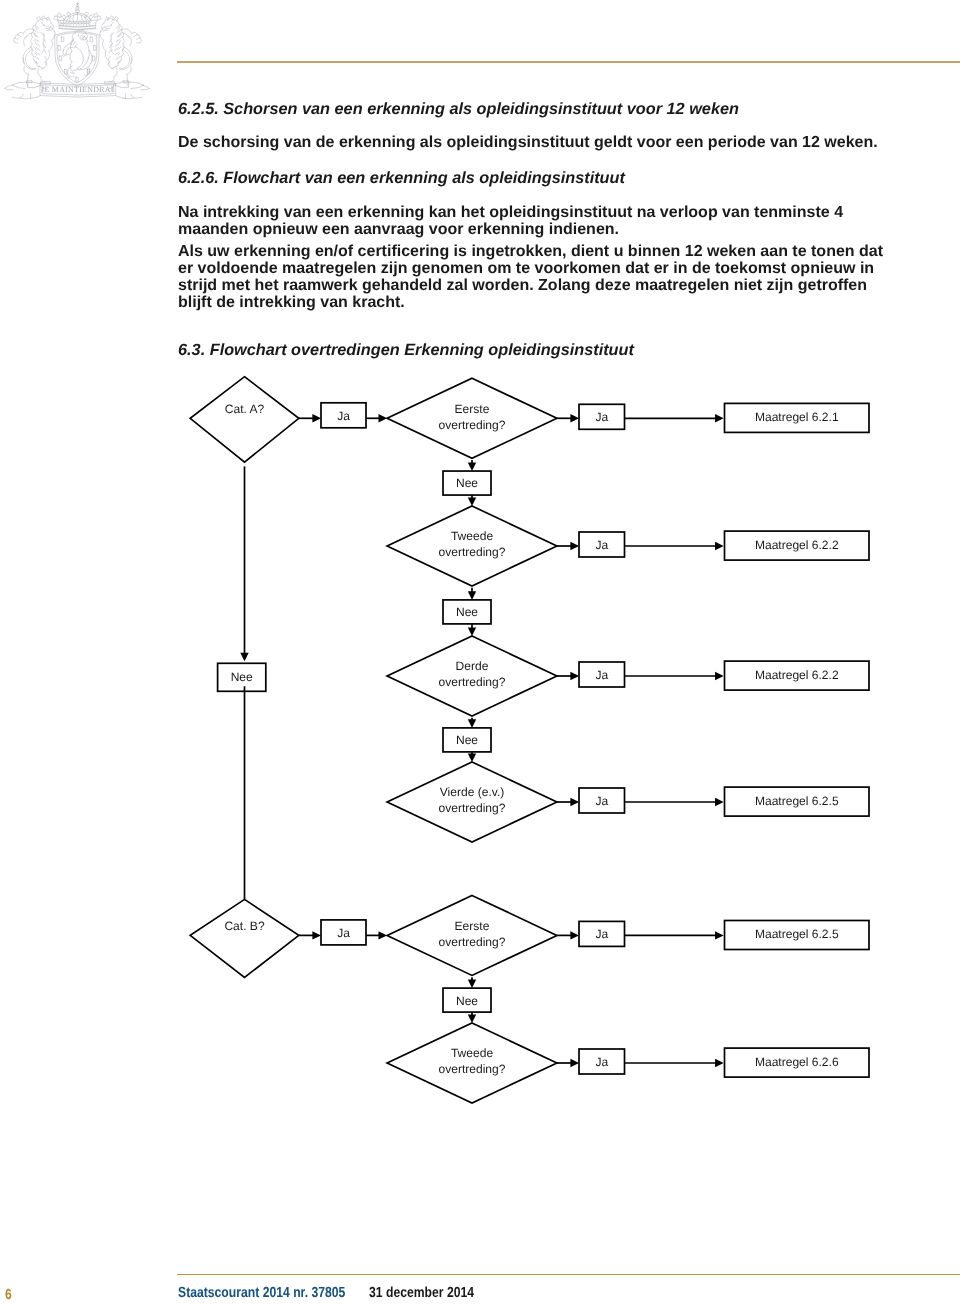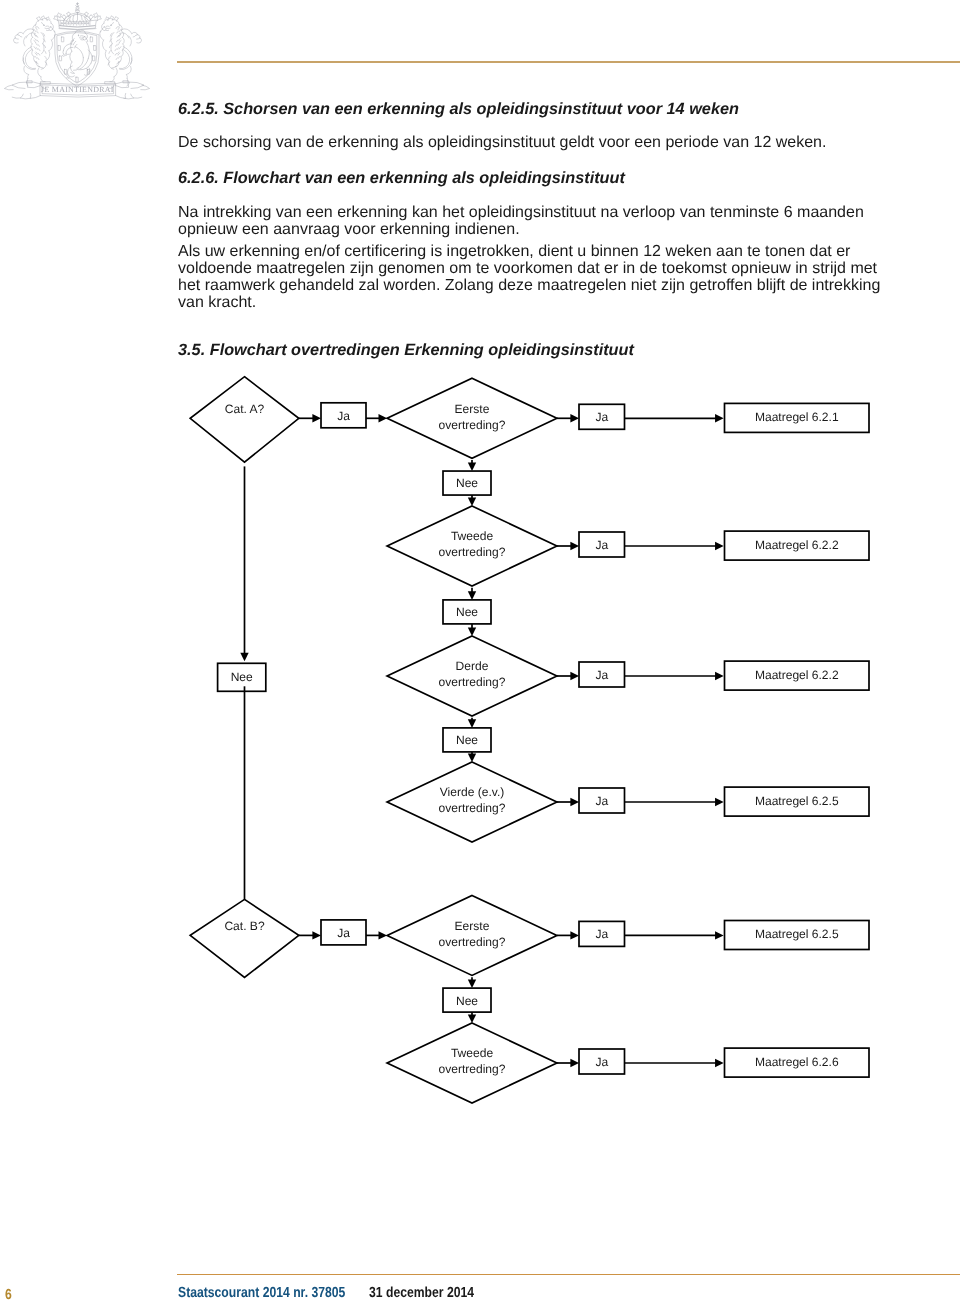--- a/index.html
+++ b/index.html
@@ -13,21 +13,21 @@
   #logo text{font-family:"Liberation Serif",serif;font-size:7.9px;fill:#a8aab3;text-anchor:middle;letter-spacing:0.3px;}
 
   
   #toprule{position:absolute;left:177px;top:61.2px;width:783px;height:1.9px;background:#c8a368;}
 
   
   #textcol{position:absolute;left:178px;top:0px;width:712px;}
   #textcol > *{position:absolute;left:0;width:712px;}
   h3.sec{font-size:16.3px;font-style:italic;font-weight:bold;margin:0;padding:0;
          line-height:17.2px;color:#1a1a1a;}
-  p.body{font-size:16.0px;margin:0;padding:0;line-height:17.1px;color:#1a1a1a;}
+  p.body{font-size:16.0px;margin:0;padding:0;line-height:17.1px;color:#1a1a1a;font-weight:bold;}
   .t1{top:100.5px;} .t2{top:134.3px;} .t3{top:170px;}
   .t4{top:203.9px;} .t5{top:243px;} .t6{top:342.3px;}
 
   
   #flow{position:absolute;left:0px;top:0px;width:960px;height:1305px;}
   #flow svg{display:block;width:960px;height:1305px;}
   #flow .bx{fill:#ffffff;stroke:#000000;stroke-width:1.7;}
   #flow .ln{stroke:#000000;stroke-width:1.7;}
   #flow .hd{fill:#000000;stroke:none;}
   #flow text{font-family:"Liberation Sans",sans-serif;font-size:12.05px;fill:#1a1a1a;text-anchor:middle;}
@@ -307,26 +307,26 @@
 <path d="M121.8 98.4 q5.0 1.2 10.0 -.4 q-2.5 -1.4 -3.1 -3.9"></path>
 <path d="M18.2 98.0 q-4.2 .7 -8.0 -.8"></path>
 <path d="M131.8 98.0 q4.2 .7 8.0 -.8"></path>
 </g>
 <text x="75.4" y="92.4">JE MAINTIENDRAI</text>
 </svg>
     </div>
   <div id="toprule"></div>
 
   <div id="textcol">
-    <h3 class="sec t1">6.2.5. Schorsen van een erkenning als opleidingsinstituut voor 14 weken</h3>
+    <h3 class="sec t1">6.2.5. Schorsen van een erkenning als opleidingsinstituut voor 12 weken</h3>
     <p class="body t2">De schorsing van de erkenning als opleidingsinstituut geldt voor een periode van 12 weken.</p>
     <h3 class="sec t3">6.2.6. Flowchart van een erkenning als opleidingsinstituut</h3>
-    <p class="body t4">Na intrekking van een erkenning kan het opleidingsinstituut na verloop van tenminste 6 maanden opnieuw een aanvraag voor erkenning indienen.</p>
+    <p class="body t4">Na intrekking van een erkenning kan het opleidingsinstituut na verloop van tenminste 4 maanden opnieuw een aanvraag voor erkenning indienen.</p>
     <p class="body t5">Als uw erkenning en/of certificering is ingetrokken, dient u binnen 12 weken aan te tonen dat er voldoende maatregelen zijn genomen om te voorkomen dat er in de toekomst opnieuw in strijd met het raamwerk gehandeld zal worden. Zolang deze maatregelen niet zijn getroffen blijft de intrekking van kracht.</p>
-    <h3 class="sec t6">3.5. Flowchart overtredingen Erkenning opleidingsinstituut</h3>
+    <h3 class="sec t6">6.3. Flowchart overtredingen Erkenning opleidingsinstituut</h3>
   </div>
 
   <div id="flow">
       <svg viewBox="0 0 960 1305">
         <polygon class="bx" points="244.5,376.7 298.8,418.3 244.5,462.2 190.2,418.3"></polygon>
         <text x="244.5" y="412.7">Cat. A?</text>
         <line class="ln" x1="298.8" y1="418.3" x2="313.79999999999995" y2="418.3"></line>
         <polygon class="hd" points="321,418.3 312.4,414.1 312.4,422.5"></polygon>
         <rect class="bx" x="321" y="402.8" width="45" height="25"></rect>
         <text x="343.5" y="419.7">Ja</text>

